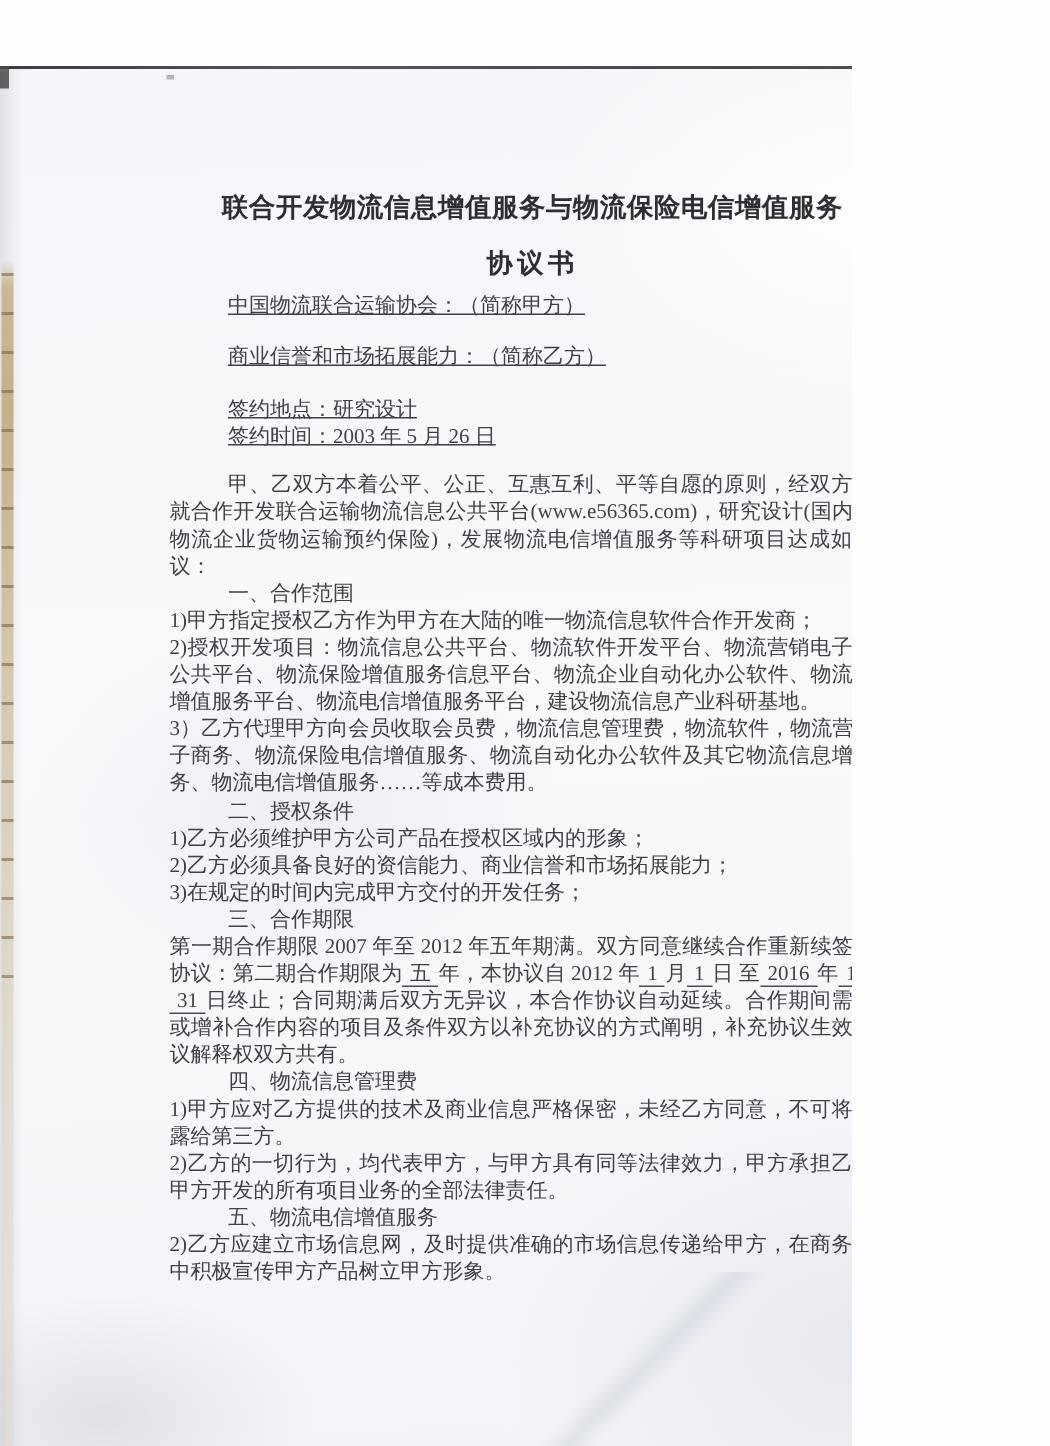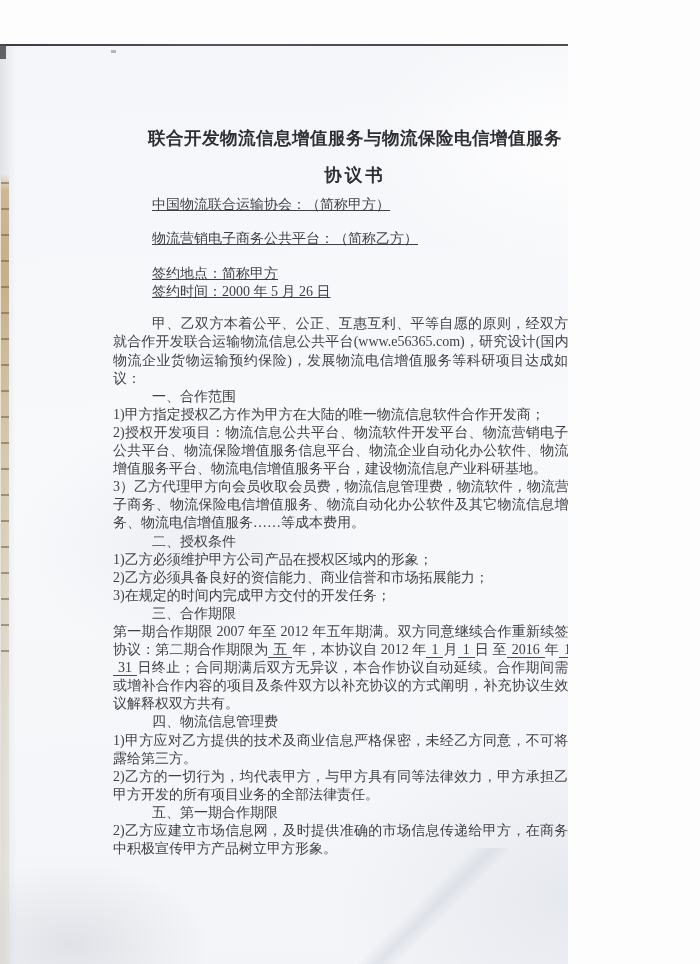--- a/index.html
+++ b/index.html
@@ -82,40 +82,40 @@
   <div class="edge-strip"></div>
   <div class="crease-br"></div>
   <div class="mark-br"></div>
   <div class="scan-bottom"></div>
 
   <div class="content">
     <h1 class="title">联合开发物流信息增值服务与物流保险电信增值服务</h1>
     <h2 class="subtitle">协议书</h2>
 
     <p class="pline party-a">中国物流联合运输协会：（简称甲方）</p>
-    <p class="pline party-b">物流营销电子商务公共平台：（简称乙方）</p>
+    <p class="pline party-b">商业信誉和市场拓展能力：（简称乙方）</p>
 
-    <p class="pline place">签约地点：简称甲方</p>
-    <p class="pline date">签约时间：2000 年 5 月 26 日</p>
+    <p class="pline place">签约地点：研究设计</p>
+    <p class="pline date">签约时间：2003 年 5 月 26 日</p>
 
     <p class="para indent" style="margin-top:14px;">甲、乙双方本着公平、公正、互惠互利、平等自愿的原则，经双方协商就合作开发联合运输物流信息公共平台(www.e56365.com)，研究设计(国内公路物流企业货物运输预约保险)，发展物流电信增值服务等科研项目达成如下协议：</p>
 
     <p class="heading">一、合作范围</p>
     <p class="para">1)甲方指定授权乙方作为甲方在大陆的唯一物流信息软件合作开发商；</p>
     <p class="para">2)授权开发项目：物流信息公共平台、物流软件开发平台、物流营销电子商务公共平台、物流保险增值服务信息平台、物流企业自动化办公软件、物流信息增值服务平台、物流电信增值服务平台，建设物流信息产业科研基地。</p>
     <p class="para">3）乙方代理甲方向会员收取会员费，物流信息管理费，物流软件，物流营销电子商务、物流保险电信增值服务、物流自动化办公软件及其它物流信息增值服务、物流电信增值服务……等成本费用。</p>
 
     <p class="heading">二、授权条件</p>
     <p class="para">1)乙方必须维护甲方公司产品在授权区域内的形象；</p>
     <p class="para">2)乙方必须具备良好的资信能力、商业信誉和市场拓展能力；</p>
     <p class="para">3)在规定的时间内完成甲方交付的开发任务；</p>
 
     <p class="heading">三、合作期限</p>
     <p class="para"><span>第一期合作期限 2007 年至 2012 年五年期满。双方同意继续合作重新续签合作协议：第二期合作期限为</span><span class="u">五</span><span>年，本协议自 2012 年</span><span class="u">1</span><span>月</span><span class="u">1</span><span>日 至</span><span class="u">2016</span><span>年</span><span class="u">12</span><span>月</span><span class="u">31</span><span>日终止；合同期满后双方无异议，本合作协议自动延续。合作期间需变更或增补合作内容的项目及条件双方以补充协议的方式阐明，补充协议生效。协议解释权双方共有。</span></p>
 
     <p class="heading">四、物流信息管理费</p>
     <p class="para">1)甲方应对乙方提供的技术及商业信息严格保密，未经乙方同意，不可将其泄露给第三方。</p>
     <p class="para">2)乙方的一切行为，均代表甲方，与甲方具有同等法律效力，甲方承担乙方为甲方开发的所有项目业务的全部法律责任。</p>
 
-    <p class="heading">五、第一期合作期限</p>
+    <p class="heading">五、物流电信增值服务</p>
     <p class="para">2)乙方应建立市场信息网，及时提供准确的市场信息传递给甲方，在商务活动中积极宣传甲方产品树立甲方形象。</p>
   </div>
 </div>
 
 </body></html>

